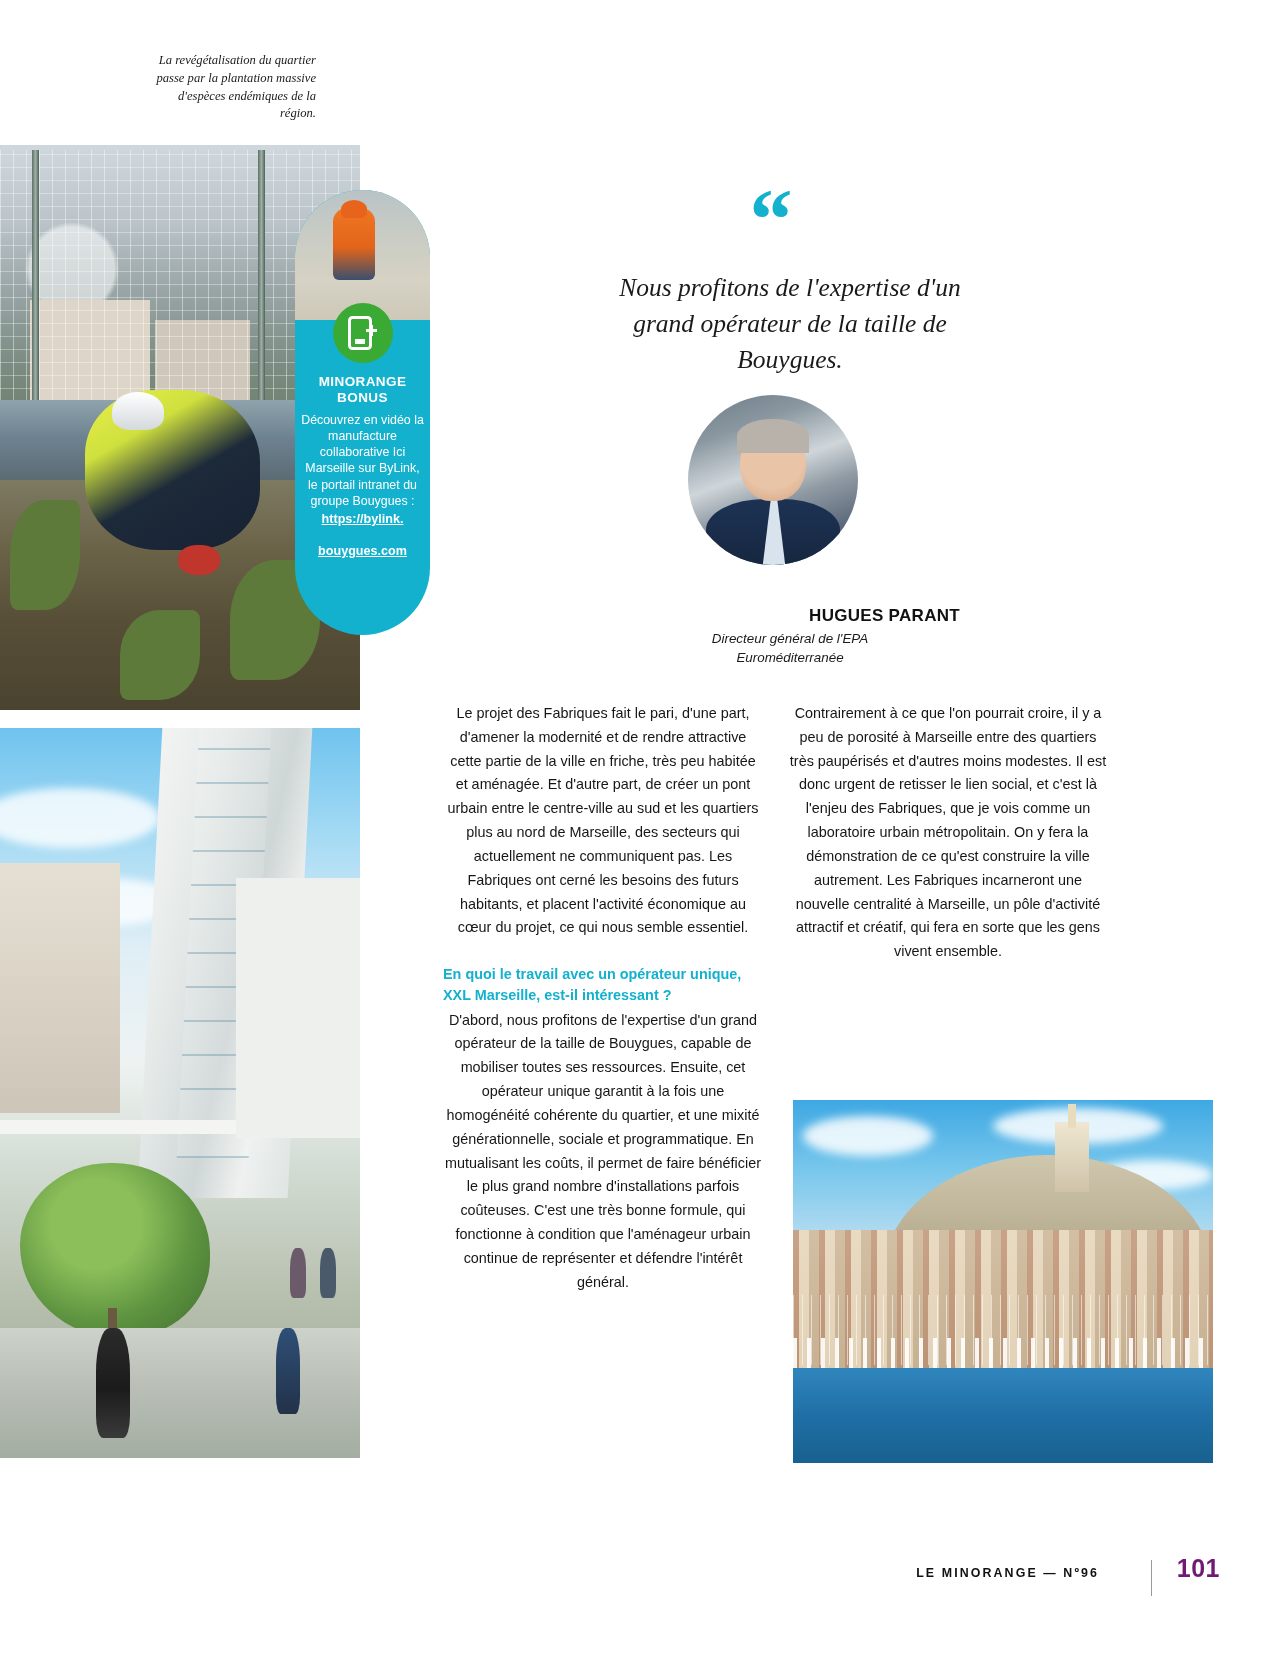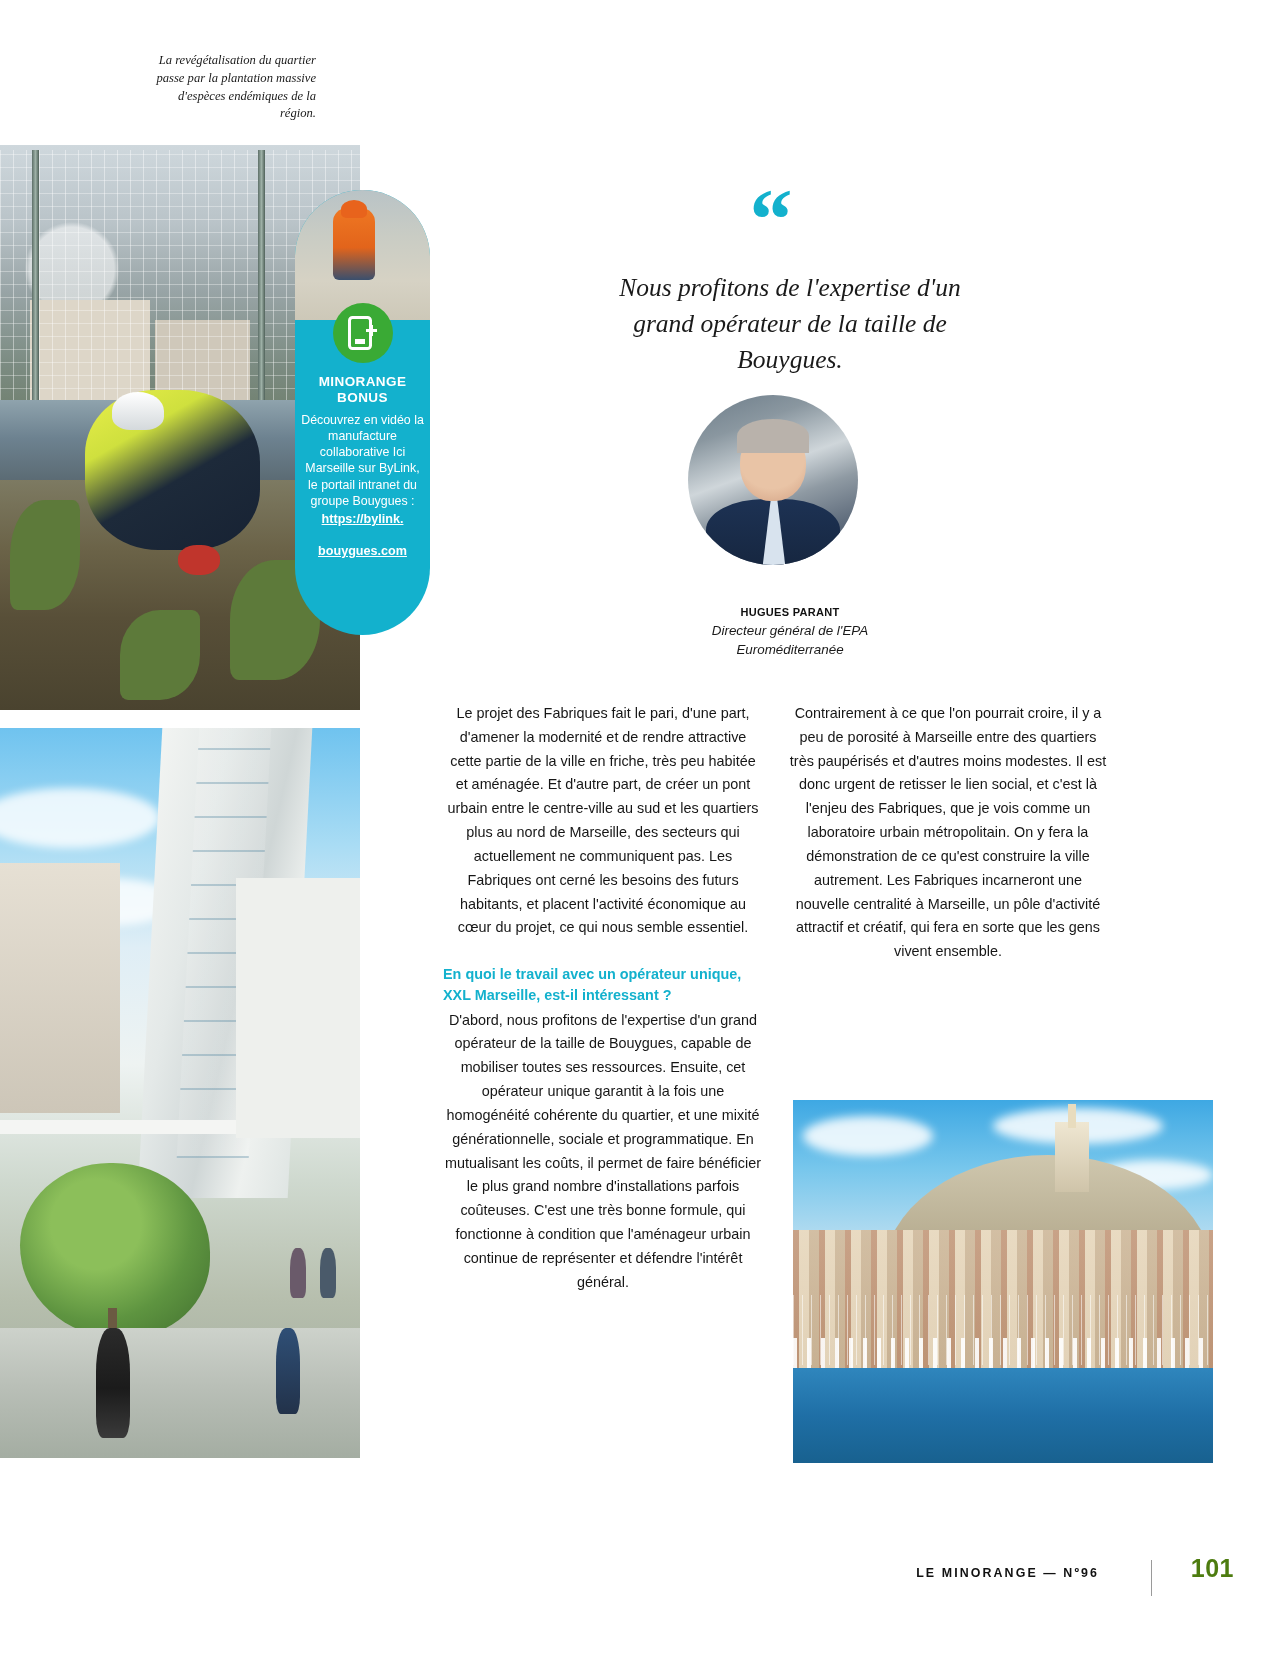--- a/index.html
+++ b/index.html
@@ -259,21 +259,21 @@
   }
   .portrait .shirt {
     position:absolute; left:70px; top:104px; width:32px; height:66px;
     background:#d8e3ee;
     clip-path:polygon(40% 0, 60% 0, 85% 100%, 15% 100%);
   }
   .byline {
     position:absolute; left:620px; top:606px; width:340px; text-align:center;
   }
   .byline .nm {
-    font-size:11px; font-weight:bold; letter-spacing:.3px; color:#111;
+    font-size:17px; font-weight:bold; letter-spacing:.3px; color:#111;text-align:right;
   }
   .byline .rl {
     font-size:13.4px; font-style:italic; color:#1a1a1a; line-height:1.38; margin-top:4px;
   }
 
   
   .col {
     position:absolute; top:702px; width:320px;
     font-size:14.4px;
     line-height:1.655;
@@ -297,22 +297,22 @@
   }
   .footer-label {
     position:absolute; right:195px; top:6px;
     font-size:12.4px; font-weight:bold; letter-spacing:2.1px; color:#111;
   }
   .footer-rule {
     position:absolute; right:142px; top:0px; width:1px; height:36px;
     background:#9a9a9a;
   }
   .footer-page {
-    position:absolute; right:60px; top:-6px;
-    font-size:25px; font-weight:bold; color:#4d7c0f; letter-spacing:.5px;
+    position:absolute; right:74px; top:-6px;
+    font-size:25px; font-weight:bold; color:#701a75; letter-spacing:.5px;
   }
 </style>
 </head>
 <body>
 
 <div class="photo-top">
   <div class="sky"></div>
   <div class="scene"></div>
   <div class="building" style="left:30px;top:300px;width:120px;height:110px;background:#ddd6c8;"></div>
   <div class="building" style="left:155px;top:320px;width:95px;height:90px;background:#cfc8ba;"></div>

